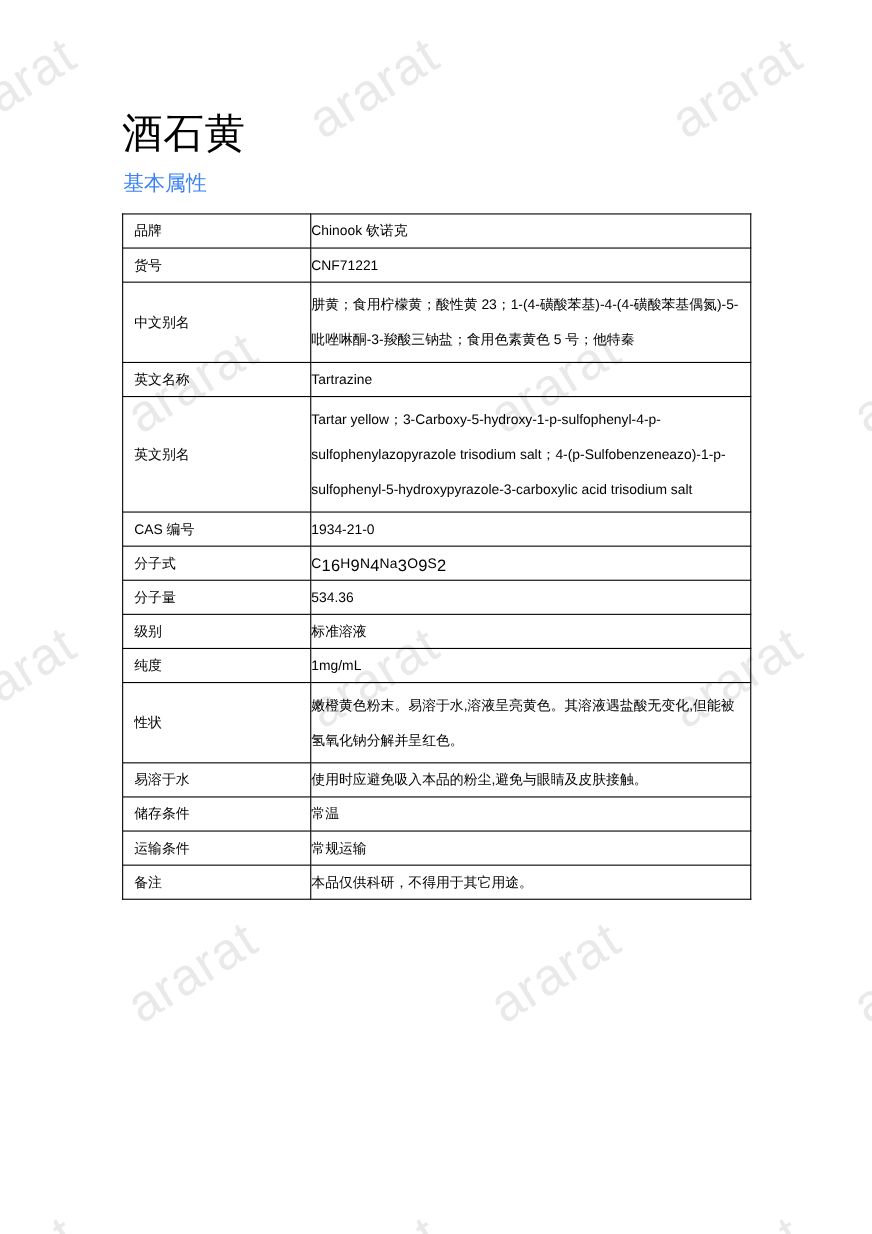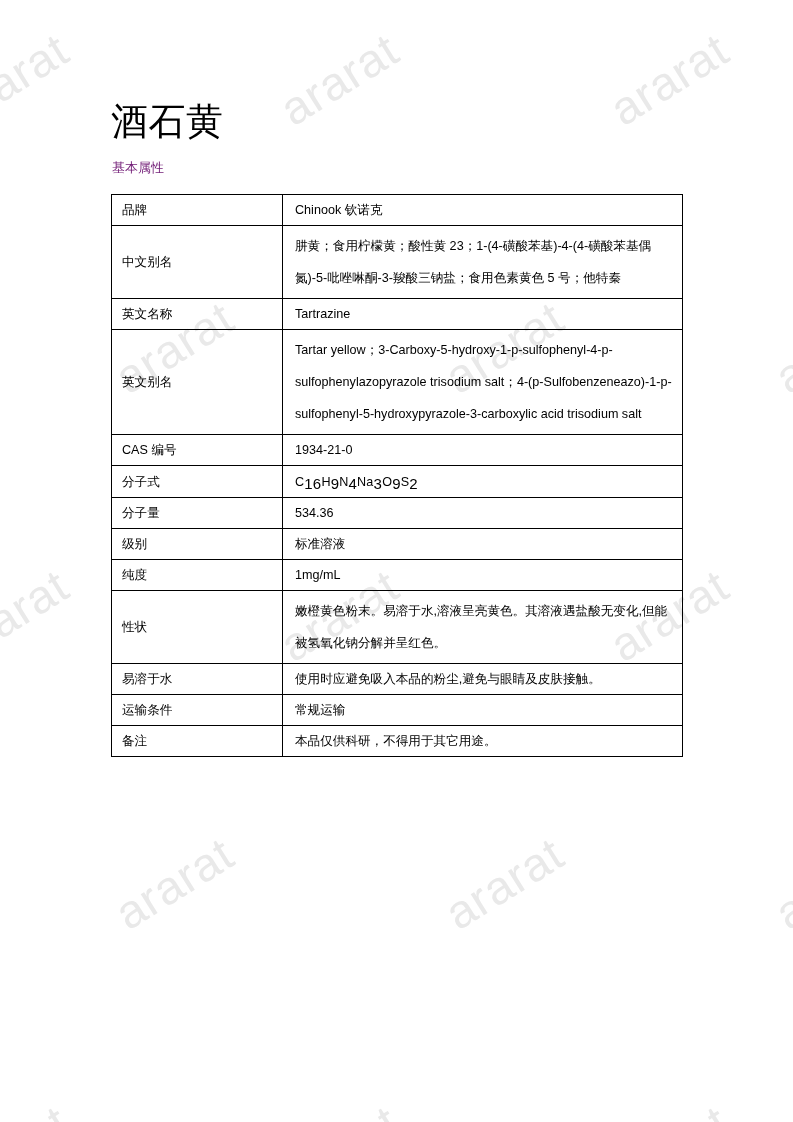--- a/index.html
+++ b/index.html
@@ -52,24 +52,24 @@
     font-size: 37px;
     line-height: 48px;
     font-weight: 400;
     color: #000;
     letter-spacing: 0.5px;
   }
   .doc-subtitle {
     position: absolute;
     left: 112px;
     top: 158px;
-    font-size: 13px;
+    font-size: 19px;
     line-height: 20px;
     font-weight: 400;
-    color: #701a75;
+    color: #3b82f6;
   }
 
   table.props {
     position: absolute;
     left: 111px;
     top: 194px;
     width: 572px;
     border-collapse: collapse;
     table-layout: fixed;
     background: transparent;
@@ -82,21 +82,21 @@
     vertical-align: middle;
     color: #000;
     background: transparent;
     word-break: break-word;
   }
   table.props td.label {
     width: 152px;
     padding-left: 10px;
   }
   table.props td.value {
-    padding-left: 12px;
+    padding-left: 0;
   }
   td.value.multiline {
     line-height: 32px;
   }
   sub {
     font-size: 15px;
     vertical-align: baseline;
     position: relative;
     top: 3px;
   }
@@ -133,20 +133,24 @@
 
     <div class="doc-subtitle">基本属性</div>
 
     <table class="props">
       <tbody>
           <tr>
             <td class="label">品牌</td>
             <td class="value">Chinook   钦诺克</td>
           </tr>
           <tr>
+            <td class="label">货号</td>
+            <td class="value">CNF71221</td>
+          </tr>
+          <tr>
             <td class="label">中文别名</td>
             <td class="value multiline">肼黄；食用柠檬黄；酸性黄 23；1-(4-磺酸苯基)-4-(4-磺酸苯基偶氮)-5-吡唑啉酮-3-羧酸三钠盐；食用色素黄色 5 号；他特秦</td>
           </tr>
           <tr>
             <td class="label">英文名称</td>
             <td class="value">Tartrazine</td>
           </tr>
           <tr>
             <td class="label">英文别名</td>
             <td class="value multiline">Tartar yellow；3-Carboxy-5-hydroxy-1-p-sulfophenyl-4-p-sulfophenylazopyrazole trisodium salt；4-(p-Sulfobenzeneazo)-1-p-sulfophenyl-5-hydroxypyrazole-3-carboxylic acid trisodium salt</td>
@@ -173,20 +177,24 @@
           </tr>
           <tr>
             <td class="label">性状</td>
             <td class="value multiline">嫩橙黄色粉末。易溶于水,溶液呈亮黄色。其溶液遇盐酸无变化,但能被氢氧化钠分解并呈红色。</td>
           </tr>
           <tr>
             <td class="label">易溶于水</td>
             <td class="value">使用时应避免吸入本品的粉尘,避免与眼睛及皮肤接触。</td>
           </tr>
           <tr>
+            <td class="label">储存条件</td>
+            <td class="value">常温</td>
+          </tr>
+          <tr>
             <td class="label">运输条件</td>
             <td class="value">常规运输</td>
           </tr>
           <tr>
             <td class="label">备注</td>
             <td class="value">本品仅供科研，不得用于其它用途。</td>
           </tr>
         </tbody>
     </table>
 

